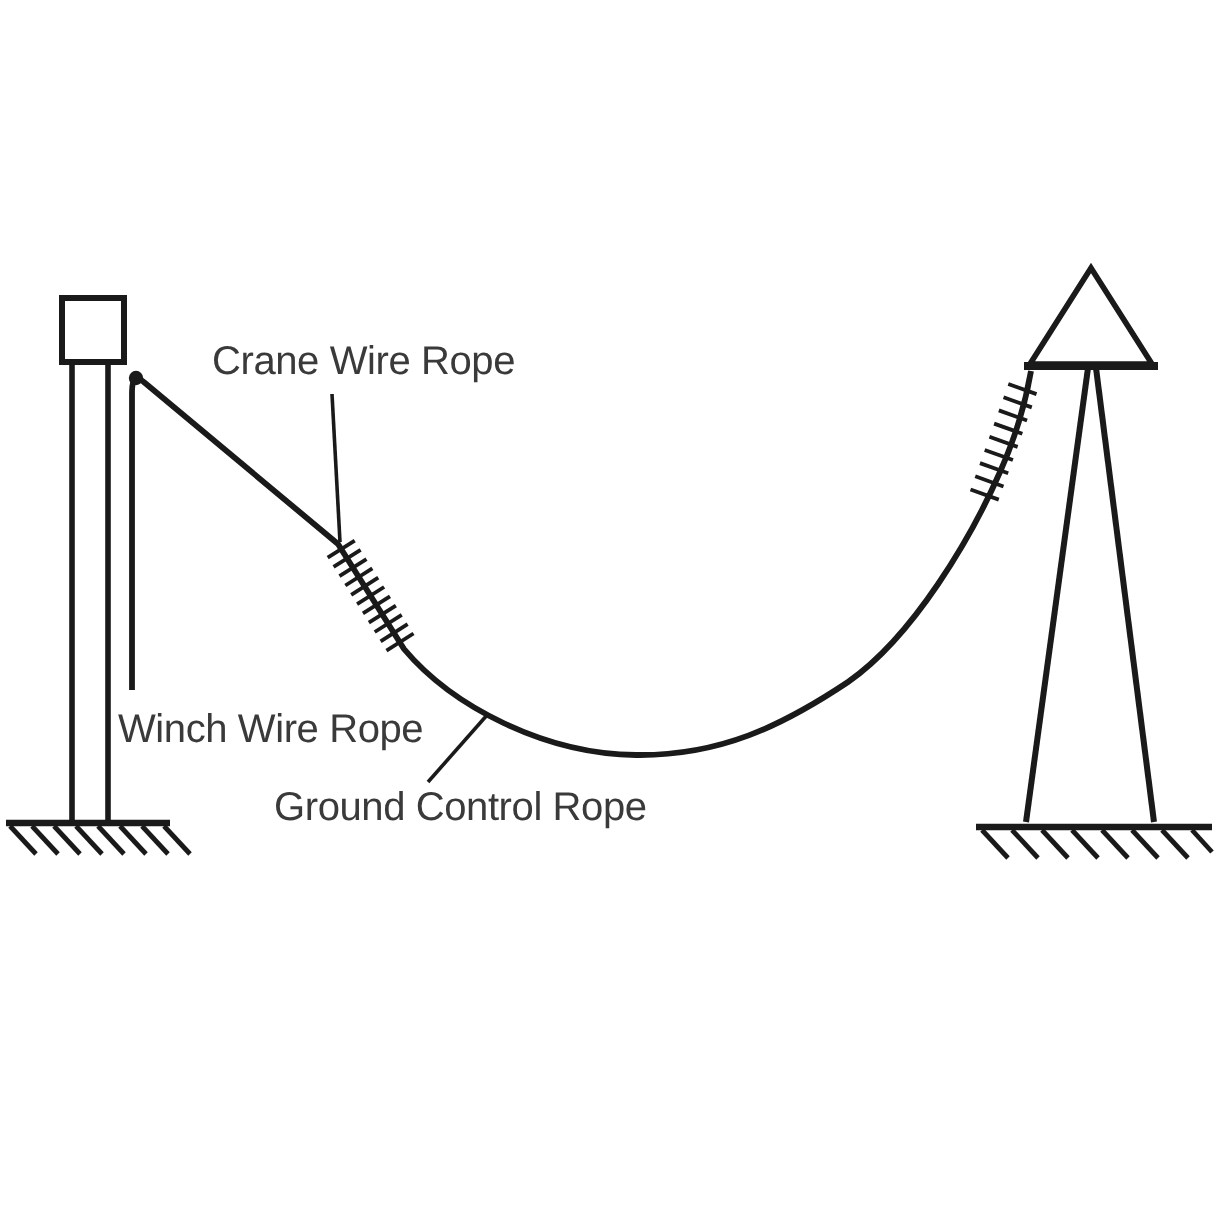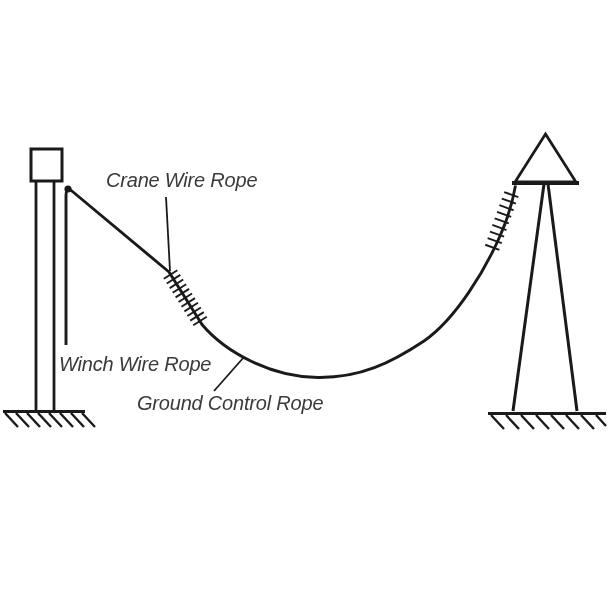--- a/index.html
+++ b/index.html
@@ -7,21 +7,21 @@
     --text:#3a3a3a;
     --bg:#ffffff;
   }
   html,body{margin:0;padding:0;}
   body{
     width:608px;height:608px;
     background:var(--bg);
     font-family:"Liberation Sans", sans-serif;
     overflow:hidden;
   }
-  .stage{position:relative;width:608px;height:608px;font-style:italic;}
+  .stage{position:relative;width:608px;height:608px;}
   svg{display:block;}
   .stroke{stroke:var(--ink);fill:none;}
   .label{
     font-family:"Liberation Sans", sans-serif;
     font-size:20px;
     fill:var(--text);
     letter-spacing:-0.2px;
   }
 </style>
 </head>

